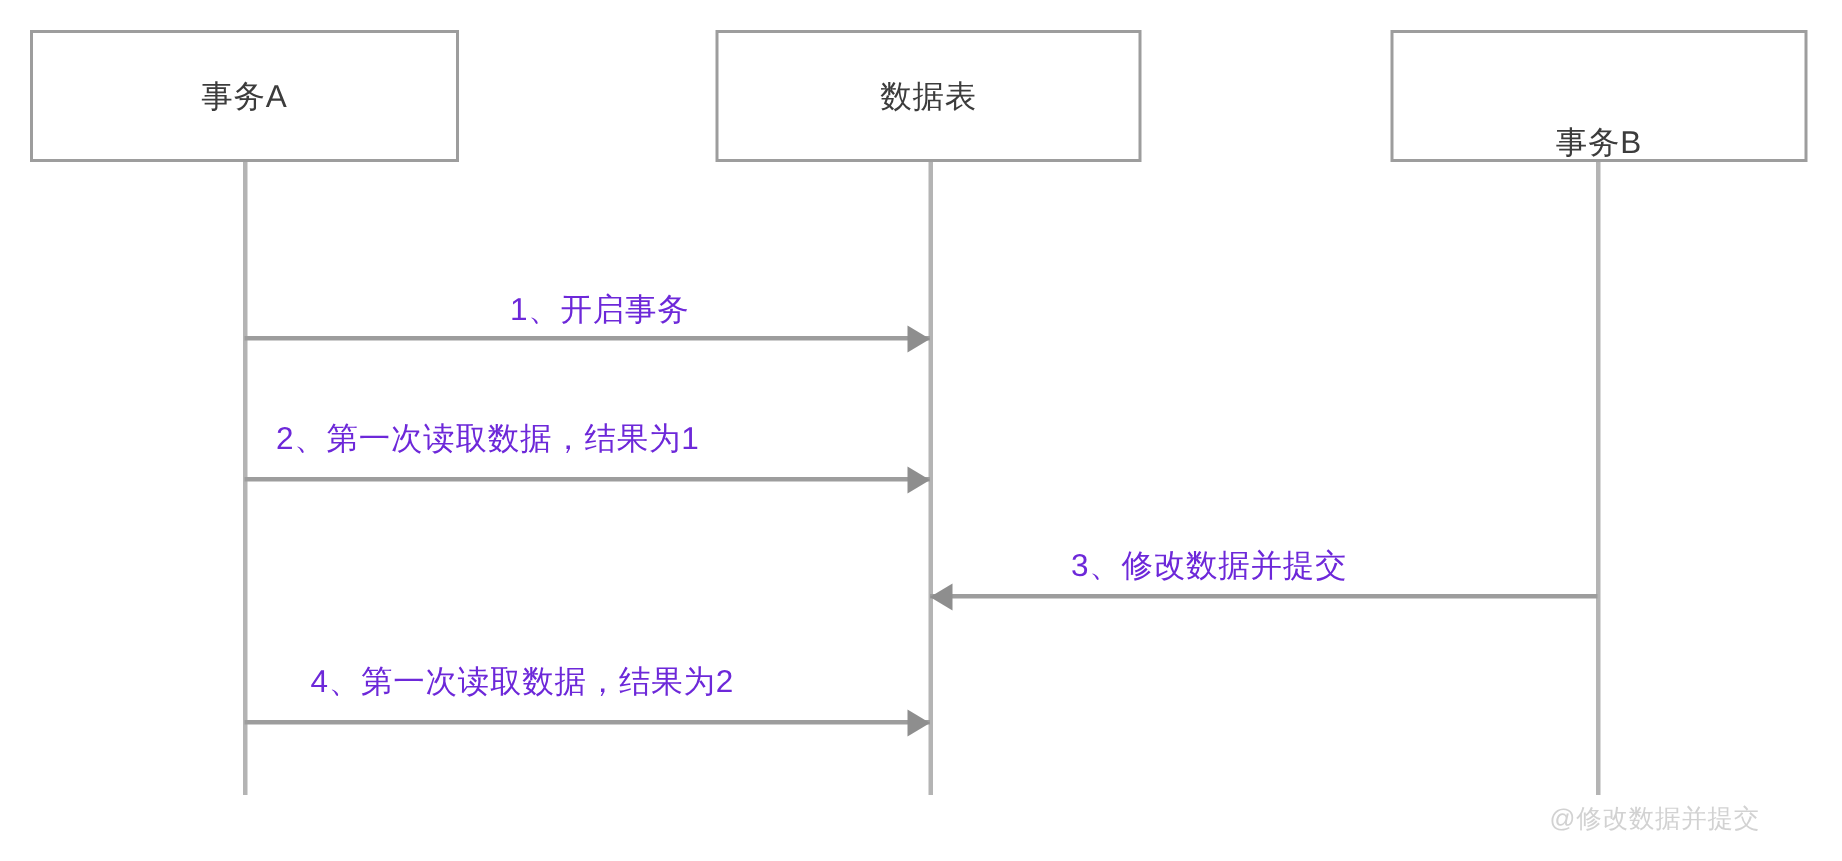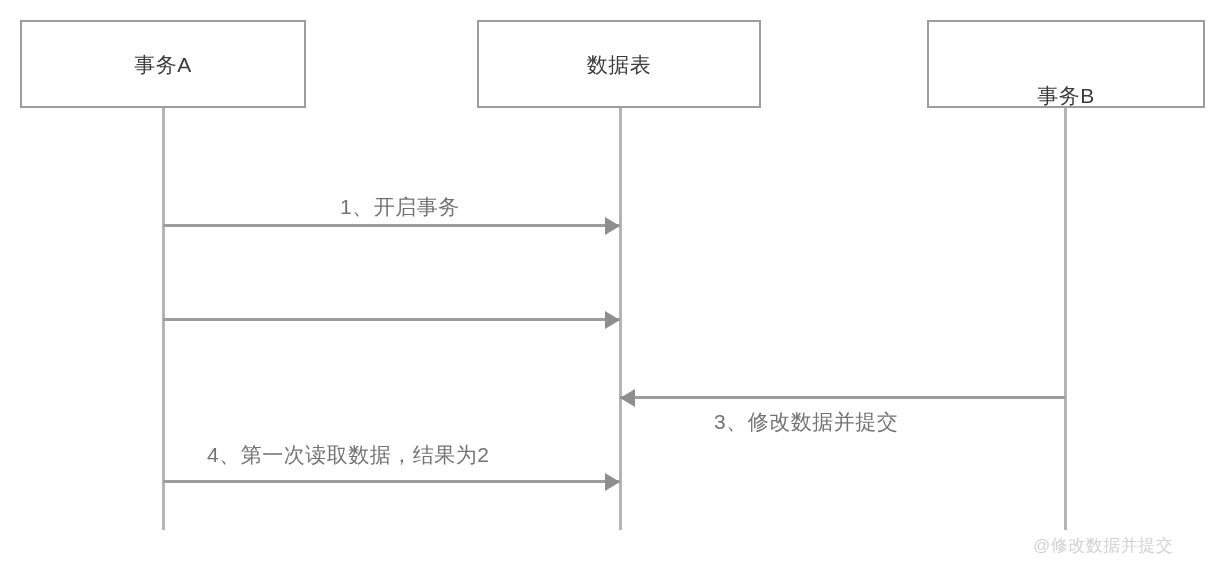--- a/index.html
+++ b/index.html
@@ -60,21 +60,21 @@
   }
   .arrow-head.right {
     border-left: 15px solid #8e8e8e;
   }
   .arrow-head.left {
     border-right: 15px solid #8e8e8e;
   }
   .message-label {
     position: absolute;
     font-size: 21px;
-    color: #737373;
+    color: #6d28d9;
     white-space: nowrap;
     line-height: 1;
     letter-spacing: 0.5px;
   }
   .watermark {
     position: absolute;
     font-size: 17px;
     color: #d2d2d2;
     white-space: nowrap;
     letter-spacing: 0.5px;
@@ -104,26 +104,27 @@
   <div class="message" style="left:163px; top:224px; width:457px;">
     <div class="message-line" style="width:457px;"></div>
     <div class="arrow-head right" style="left:442px;"></div>
   </div>
   <div class="message-label" style="left:340px; top:196px;">1、开启事务</div>
 
   <div class="message" style="left:163px; top:318px; width:457px;">
     <div class="message-line" style="width:457px;"></div>
     <div class="arrow-head right" style="left:442px;"></div>
   </div>
+  <div class="message-label" style="left:184px; top:282px;">2、第一次读取数据，结果为1</div>
 
   <div class="message" style="left:620px; top:396px; width:445px;">
     <div class="message-line" style="width:445px;"></div>
     <div class="arrow-head left" style="left:0px;"></div>
   </div>
-  <div class="message-label" style="left:714px; top:367px;margin-top:44px;">3、修改数据并提交</div>
+  <div class="message-label" style="left:714px; top:367px;">3、修改数据并提交</div>
 
   <div class="message" style="left:163px; top:480px; width:457px;">
     <div class="message-line" style="width:457px;"></div>
     <div class="arrow-head right" style="left:442px;"></div>
   </div>
   <div class="message-label" style="left:188px; top:444px;margin-left:19px;">4、第一次读取数据，结果为2</div>
 
   <div class="watermark" style="left:1033px; top:534px;">@修改数据并提交</div>
 
 </div>

